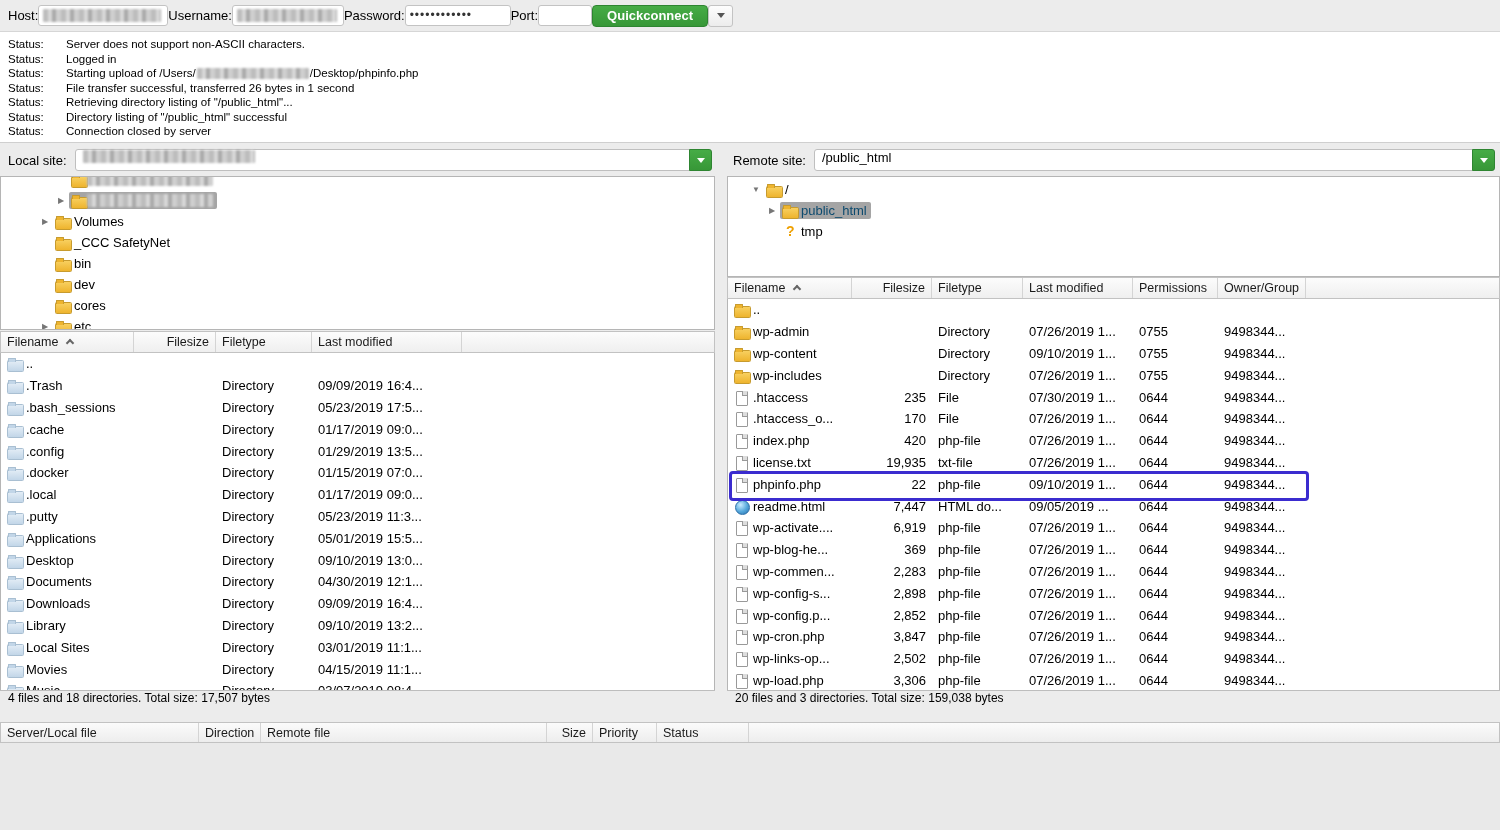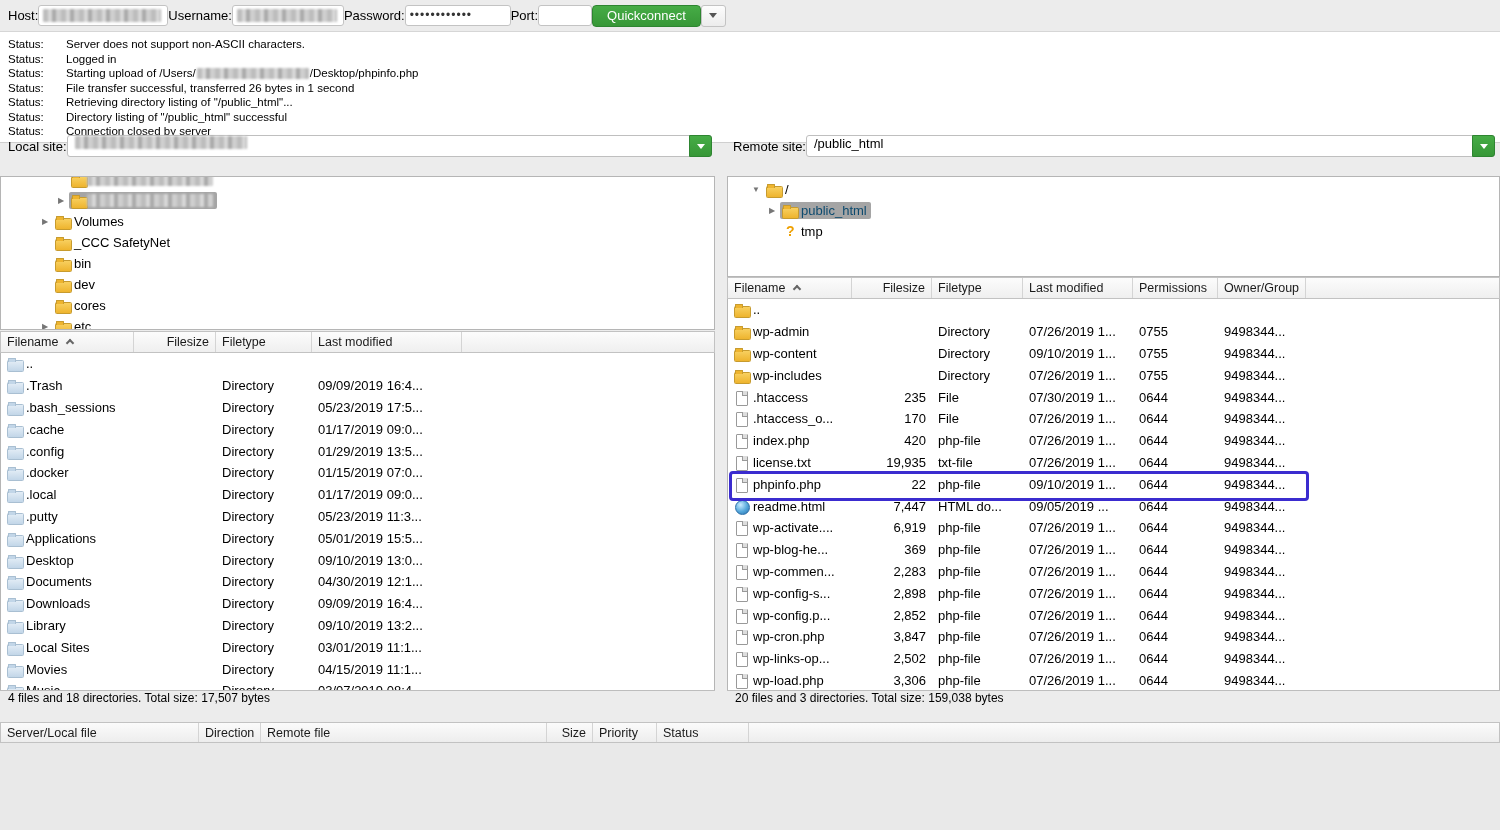--- a/index.html
+++ b/index.html
@@ -6,41 +6,41 @@
   html,body{width:1500px;height:830px;overflow:hidden}
   body{background:#ececec;font-family:"Liberation Sans",sans-serif;font-size:13px;color:#000;position:relative}
   .app{position:absolute;inset:0}
 
   
   .qc-bar{position:absolute;left:0;top:0;width:1500px;height:31px;display:flex;align-items:center;padding:0 8px;background:#ececec}
   .flabel{font-size:13px;color:#000;white-space:nowrap}
   .tinput{height:21px;background:#fff;border:1px solid #c3c3c3;border-radius:3px;display:flex;align-items:center;padding:0 4px;font:inherit}
   .w-host{width:130px}.w-user{width:112px}.w-pass{width:106px}.w-port{width:54px}
   .dots{font-size:12px;letter-spacing:1px;color:#333;line-height:21px}
-  .qc-btn{height:22px;padding:0 14px;background:linear-gradient(#46ac46,#379737);border:1px solid #2e8531;border-radius:4px;color:#fff;font-weight:normal;font-size:13px;font-family:inherit;cursor:pointer}
+  .qc-btn{height:22px;padding:0 14px;background:linear-gradient(#46ac46,#379737);border:1px solid #2e8531;border-radius:4px;color:#fff;font-weight:bold;font-size:13px;font-family:inherit;cursor:pointer}
   .qc-drop{height:22px;width:25px;background:linear-gradient(#fdfdfd,#ececec);border:1px solid #c3c3c3;border-radius:3px;display:flex;align-items:center;justify-content:center;cursor:pointer}
   .dd-arrow{width:0;height:0;border-left:4px solid transparent;border-right:4px solid transparent;border-top:5px solid #fff;display:inline-block}
   .dd-arrow.dark{border-top-color:#555}
 
   
   .redacted{display:inline-block;height:13px;border-radius:1px;vertical-align:middle;
     background:repeating-linear-gradient(90deg,#bdbdbd 0 5px,#d8d8d8 5px 9px,#aaa 9px 13px,#cfcfcf 13px 18px),
                repeating-linear-gradient(0deg,rgba(255,255,255,.45) 0 3px,rgba(0,0,0,.12) 3px 6px);
     filter:blur(1.1px)}
   .r-host{width:118px}.r-user{width:100px}.r-combo{width:172px}
   .inline-redact{width:112px;height:11px;margin:0 1px}
   .tree-redact{width:126px}
 
   
   .log{position:absolute;left:0;top:31px;width:1500px;height:112px;background:#fff;border-top:1px solid #d6d6d6;border-bottom:1px solid #cfcfcf;padding:5px 8px;overflow:hidden}
   .log-line{display:flex;font-size:11.5px;line-height:14.5px;white-space:pre}
   .log-type{width:58px;flex:none}
 
   
-  .site-row{position:absolute;top:133px;height:26px;display:flex;align-items:center;}
+  .site-row{position:absolute;top:147px;height:26px;display:flex;align-items:center;gap:8px}
   #local-site-row{left:8px;width:704px}
   #remote-site-row{left:733px;width:762px}
   .combo{flex:1;height:22px;background:#fff;border:1px solid #bfbfbf;border-radius:3px;display:flex;position:relative;padding:0 28px 0 7px;cursor:pointer}
   .combo-btn{position:absolute;right:-1px;top:-1px;bottom:-1px;width:23px;background:linear-gradient(#46ac46,#379737);border:1px solid #2e8531;border-radius:0 3px 3px 0;display:flex;align-items:center;justify-content:center}
 
   
   .tree{position:absolute;background:#fff;border:1px solid #b5b5b5;overflow:hidden;padding-top:2px}
   #local-tree{left:0;top:176px;width:715px;height:154px}
   #remote-tree{left:727px;top:176px;width:773px;height:101px}
   .tree-row{height:21px;display:flex;align-items:center;cursor:default}

